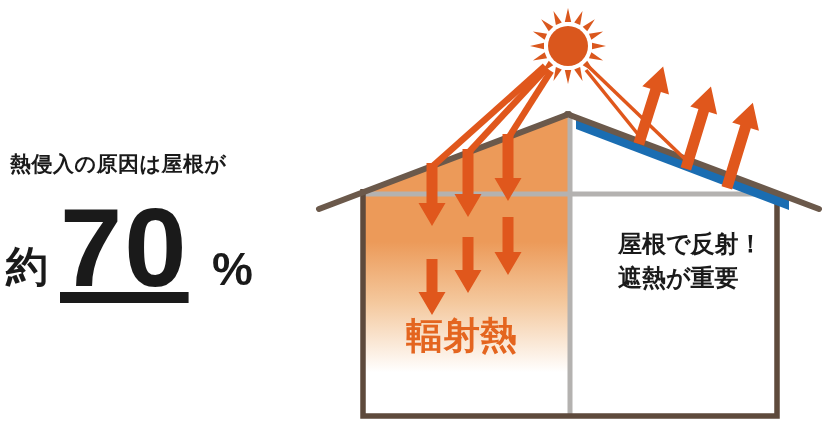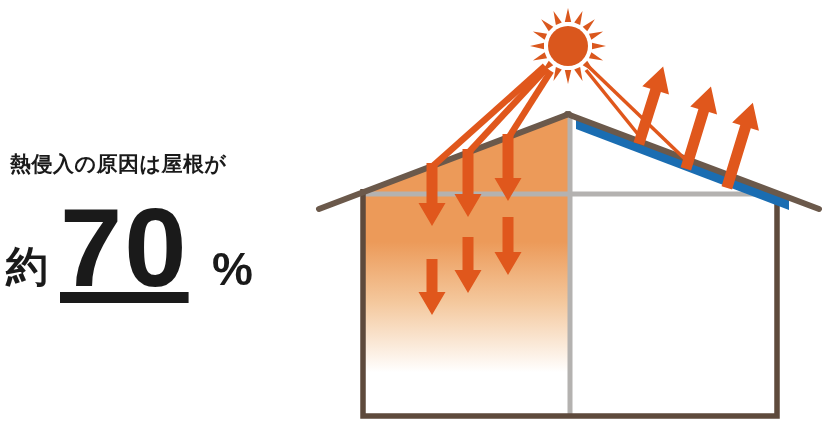--- a/index.html
+++ b/index.html
@@ -129,16 +129,19 @@
       <polygon transform="translate(687,165) rotate(17)" points="-5.5,4 -5.5,-57 -14,-57 0,-82 14,-57 5.5,-57 5.5,4"></polygon>
       <polygon transform="translate(728,184) rotate(17)" points="-5.5,4 -5.5,-60 -14,-60 0,-85 14,-60 5.5,-60 5.5,4"></polygon>
     </g>
   </svg>
 
   <div class="stat-headline">熱侵入の原因は屋根が</div>
   <div class="stat-prefix">約</div>
   <div class="stat-value">70</div>
   <div class="stat-unit">%</div>
 
+  <div class="radiant-label">輻射熱</div>
   <div class="reflect-note">
+    <div>屋根で反射！</div>
+    <div>遮熱が重要</div>
   </div>
 
 </div>
 
 </body></html>

